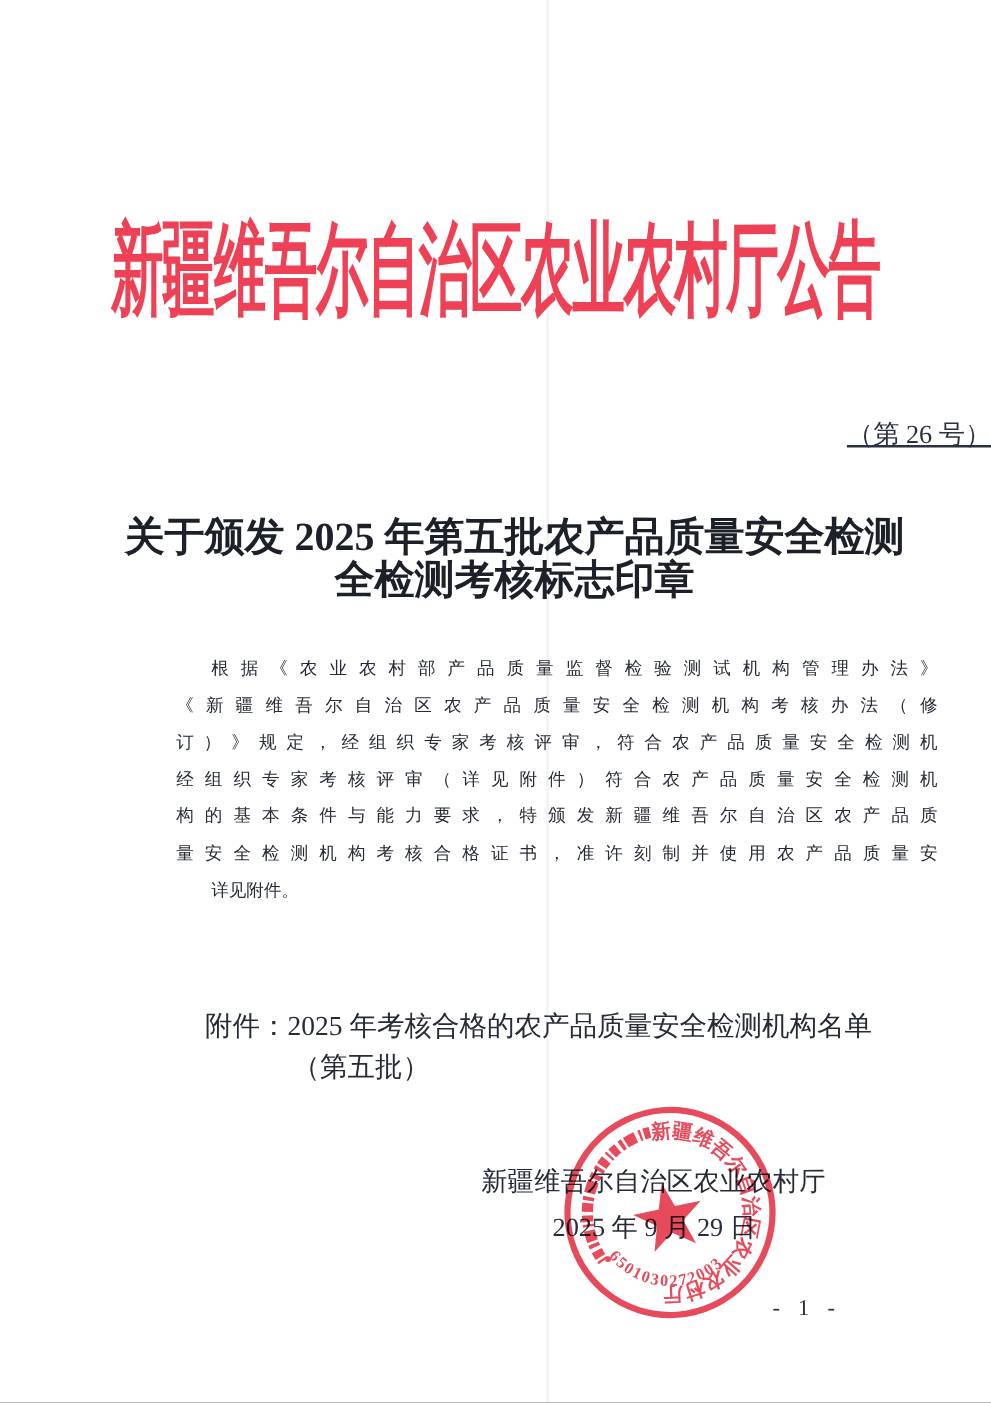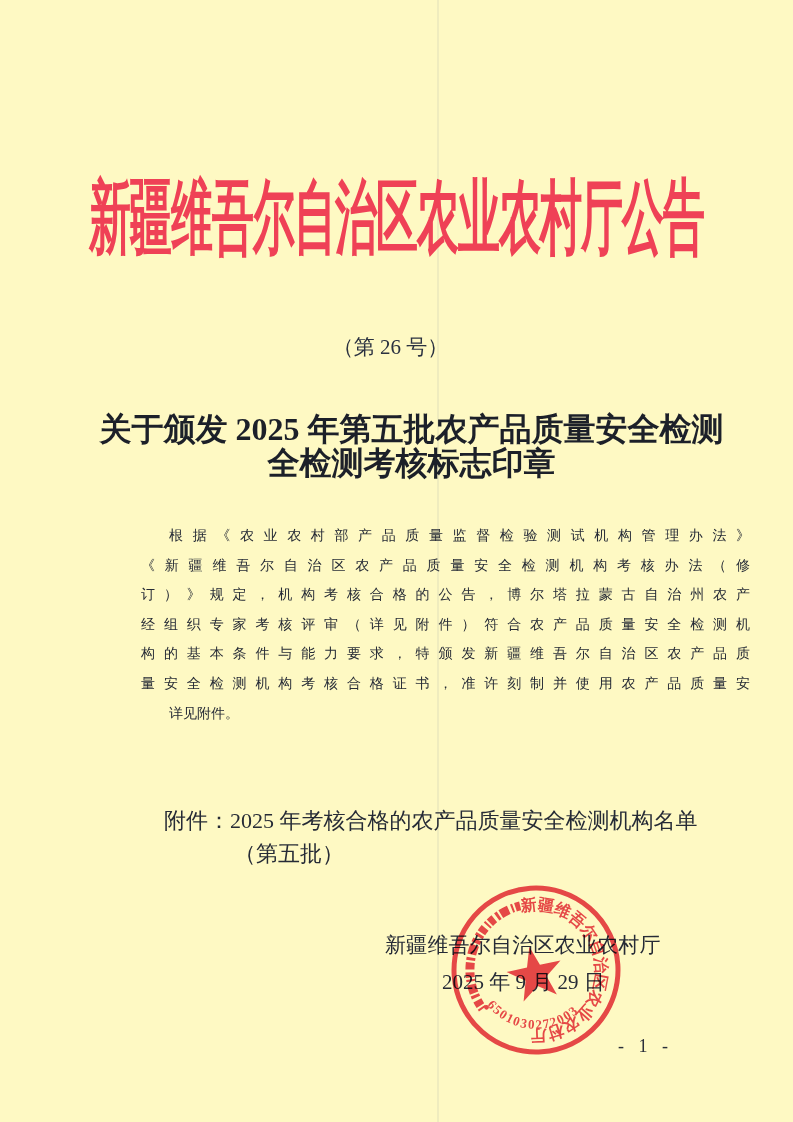--- a/index.html
+++ b/index.html
@@ -1,42 +1,42 @@
 <!DOCTYPE html>
 <html style="--titleRed: #ef4156; --sealRed: #e43a4d; --textDark: #262b36; --pageBg: #fcfcfa;"><head>
 <meta charset="utf-8">
 <style>
   html,body { margin:0; padding:0; background:#888; }
   .page {
     position:relative;
     width:793px; height:1122px;
     margin:0 auto;
-    background:#fef9c3;
+    background:#ffffff;
     overflow:hidden;
     font-family:"Liberation Serif","DejaVu Serif",serif;
     color:#262b36;
   }
   
   .scan-line {
     position:absolute; top:0; bottom:0; left:437px; width:2px;
     background:rgba(170,180,170,0.18);
   }
   .doc-title {
     position:absolute; top:197px; left:0; right:0; margin:0;
     text-align:center;
     font-size:42px; line-height:42px; font-weight:bold;
     letter-spacing:-1px;
     color:var(--titleRed);
     transform:scaleY(1.93);
     transform-origin:50% 50%;
     white-space:nowrap;
   }
   .issue-no {
-    position:absolute; top:333px; left:0; right:12px;
-    text-align:center; font-size:21px; color:#2a3140;
+    position:absolute; top:333px; left:0; right:0;
+    text-align:right; font-size:21px; color:#2a3140;text-decoration:underline;
   }
   .heading {
     position:absolute; top:412px; left:30px; right:0;
     text-align:center;
     font-size:32px; line-height:34px; font-weight:bold;
     color:#1c2029;
   }
   .body-block {
     position:absolute; top:521px; left:95px; width:609px;
     font-size:14px; line-height:29.6px;margin-left:46px;
@@ -86,21 +86,21 @@
   <div class="issue-no">（第 26 号）</div>
 
   <div class="heading">
     <div>关于颁发 2025 年第五批农产品质量安全检测</div>
     <div>全检测考核标志印章</div>
   </div>
 
   <div class="body-block">
     <div class="bl just ind">根据《农业农村部产品质量监督检验测试机构管理办法》</div>
     <div class="bl just">《新疆维吾尔自治区农产品质量安全检测机构考核办法（修</div>
-    <div class="bl just">订）》规定，机构考核合格的公告，博尔塔拉蒙古自治州农产</div>
+    <div class="bl just">订）》规定，经组织专家考核评审，符合农产品质量安全检测机</div>
     <div class="bl just">经组织专家考核评审（详见附件）符合农产品质量安全检测机</div>
     <div class="bl just">构的基本条件与能力要求，特颁发新疆维吾尔自治区农产品质</div>
     <div class="bl just">量安全检测机构考核合格证书，准许刻制并使用农产品质量安</div>
     <div class="bl ind">详见附件。</div>
   </div>
 
   <div class="attach">
     <div class="al1">附件：2025 年考核合格的农产品质量安全检测机构名单</div>
     <div class="al2">（第五批）</div>
   </div>

